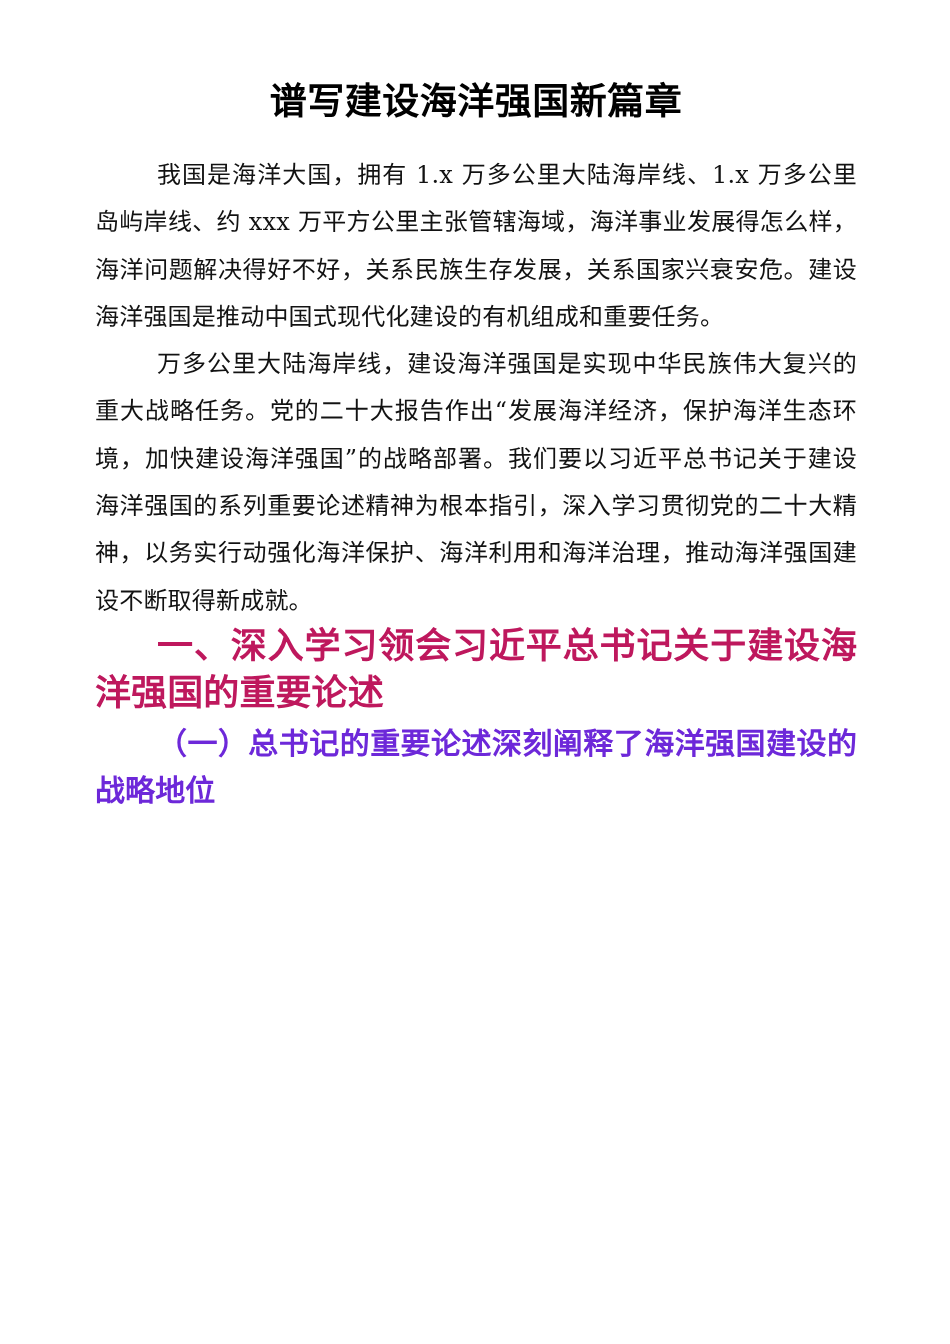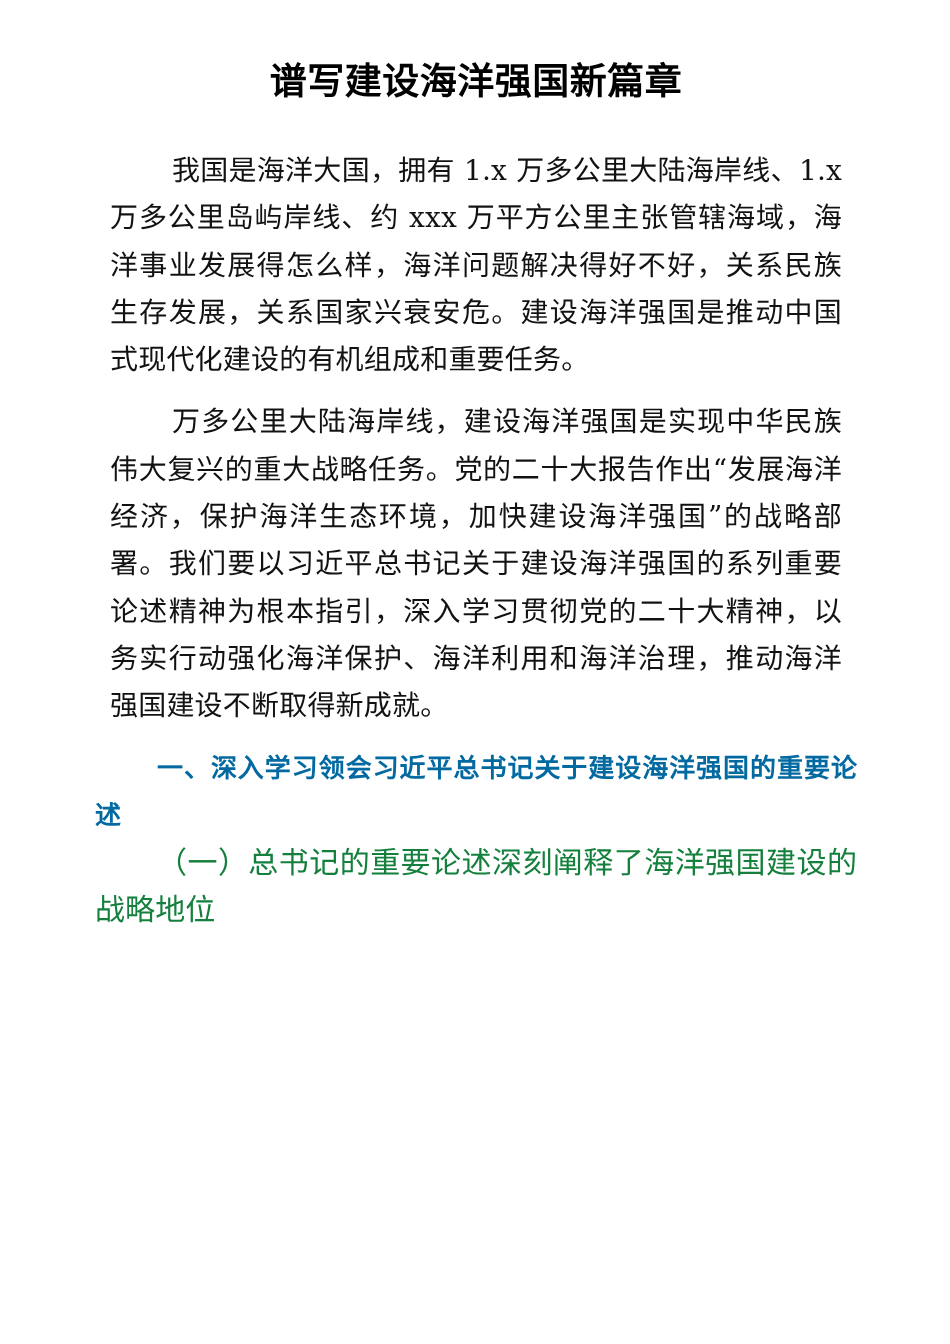--- a/index.html
+++ b/index.html
@@ -30,61 +30,61 @@
   
   .doc-title {
     text-align: center;
     font-family: "DejaVu Serif", "Liberation Serif", serif;
     font-weight: 700;
     font-size: 37px;
     line-height: 47px;
     letter-spacing: 0.5px;
     color: #000000;
     margin: 0;
-    padding-top: 58px;
+    padding-top: 78px;
     padding-bottom: 27px;
     white-space: nowrap;
   }
 
   
   .para {
     font-family: "DejaVu Serif", "Liberation Serif", serif;
     font-weight: 400;
-    font-size: 28px;
+    font-size: 24px;
     line-height: 47.3px;
     color: #121212;
     text-align: justify;
     text-justify: inter-ideograph;
     text-indent: 62px;
-    margin: 15px;
+    margin: 0;
     letter-spacing: 0.2px;
     -webkit-font-smoothing: antialiased;
   }
 
   
   .heading-1 {
-    font-family: Liberation Sans, sans-serif;
+    font-family: Liberation Mono, monospace;
     font-weight: 700;
-    font-size: 26px;
+    font-size: 36px;
     line-height: 47.3px;
-    color: #0369a1;
+    color: #be185d;
     text-align: justify;
     text-justify: inter-ideograph;
     text-indent: 62px;
     margin: 0;
     letter-spacing: 0.1px;
   }
 
   
   .heading-2 {
     font-family: "DejaVu Serif", "Liberation Serif", serif;
-    font-weight: 400;
+    font-weight: 700;
     font-size: 30px;
     line-height: 47.3px;
-    color: #15803d;
+    color: #6d28d9;
     text-align: justify;
     text-justify: inter-ideograph;
     text-indent: 62px;
     margin: 0;
     letter-spacing: 0.1px;
   }
 </style>
 </head>
 <body>
 

